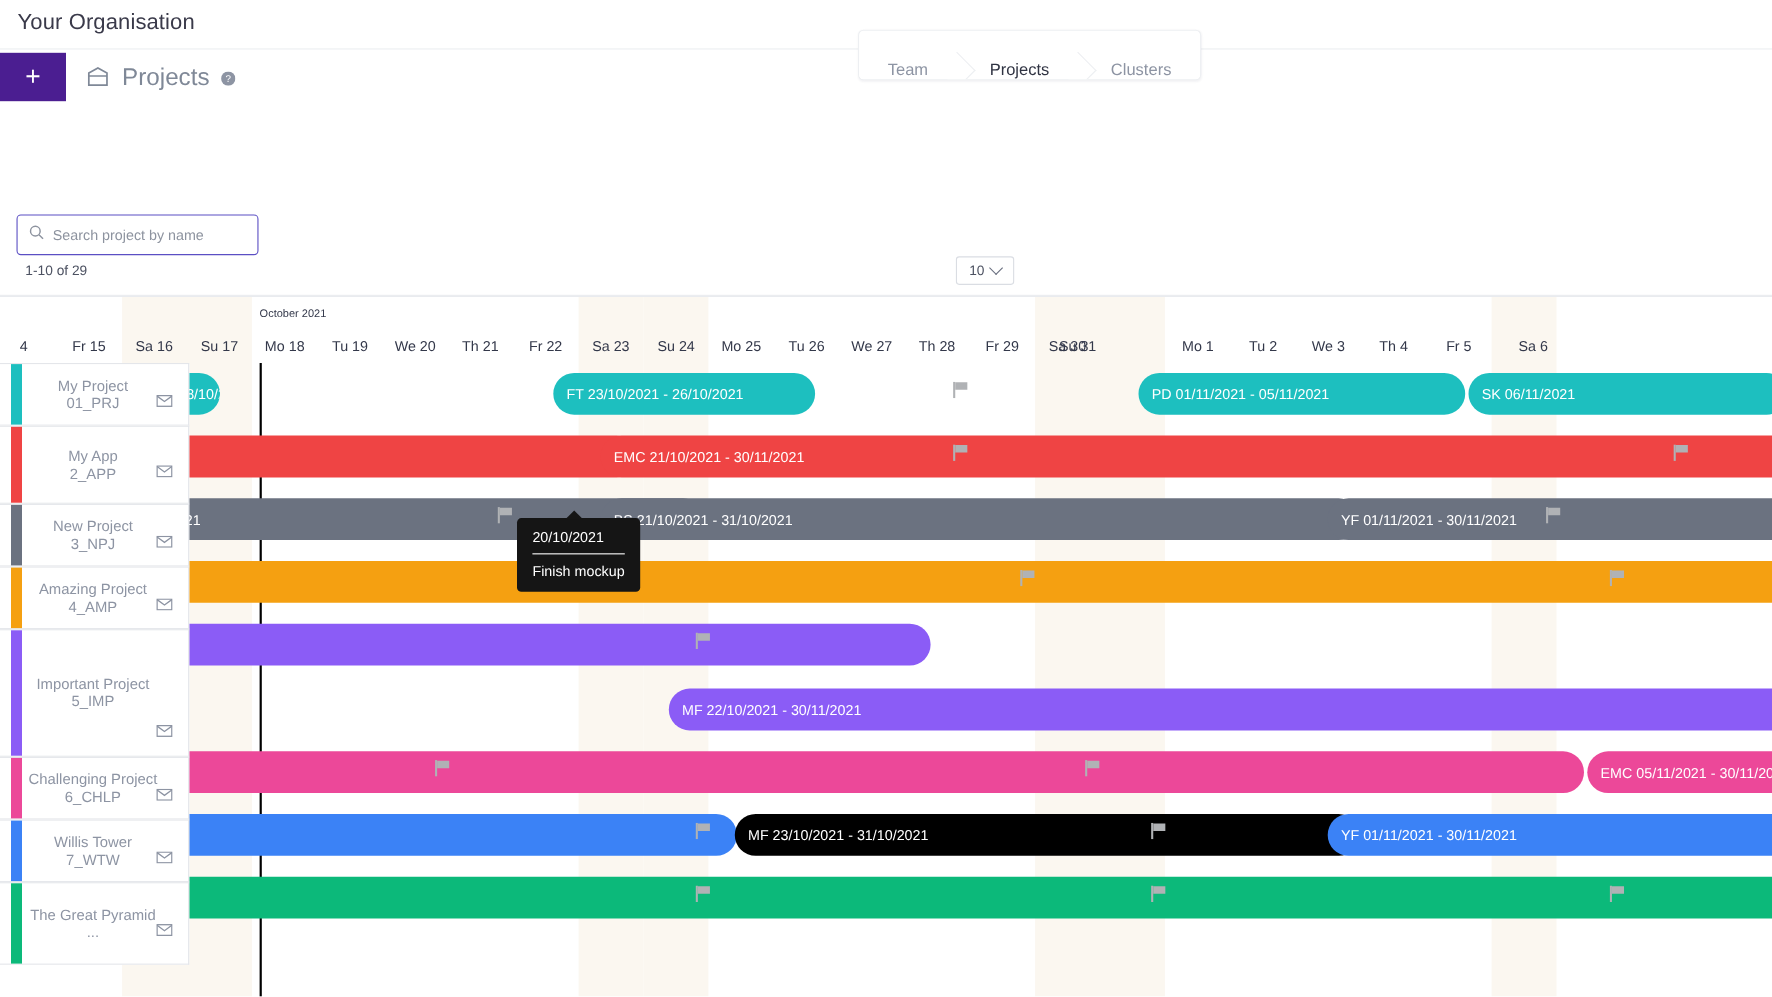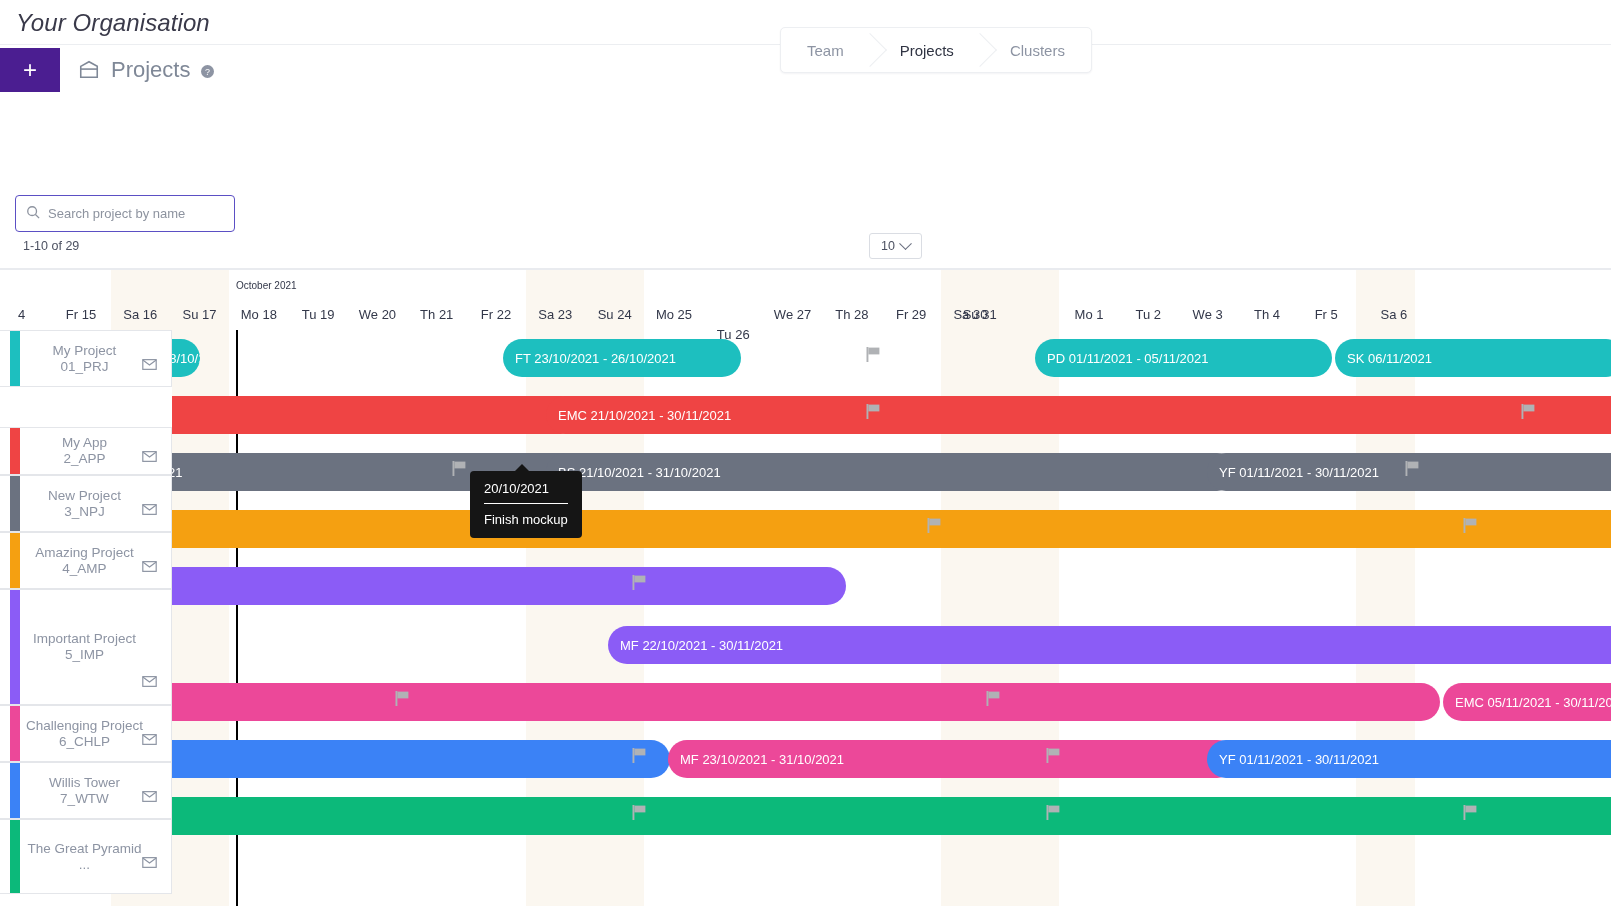--- a/index.html
+++ b/index.html
@@ -13,34 +13,33 @@
   
   .org-bar {
     position: relative;
     height: 45px;
     border-bottom: 1px solid #eceef1;
     background: #ffffff;
   }
   .org-title {
     position: absolute;
     left: 16px; top: 9px;
-    font-size: 24px;
+    font-size: 20px;
     color: #3a3a4a;
     font-weight: 400;
     letter-spacing: .1px;
-    font-style: italic;
   }
 
   
   .crumbs {
     position: absolute;
     left: 780px; top: 27px;
     height: 46px;
     display: flex;
-    align-items: center;
+    align-items: flex-end;
     background: #ffffff;
     border: 1px solid #edeff2;
     border-radius: 5px;
     box-shadow: 0 1px 2px rgba(20,20,50,.05);
     overflow: hidden;
     z-index: 6;
   }
   .crumb {
     position: relative;
     display: flex; align-items: center; justify-content: center;
@@ -381,21 +380,21 @@
       <div class="day-cell" style="left: 110.6px; width: 59.3px;">Sa 16</div>
       <div class="day-cell" style="left: 169.9px; width: 59.3px;">Su 17</div>
       <div class="day-cell" style="left: 229.2px; width: 59.3px;">Mo 18</div>
       <div class="day-cell" style="left: 288.5px; width: 59.3px;">Tu 19</div>
       <div class="day-cell" style="left: 347.8px; width: 59.3px;">We 20</div>
       <div class="day-cell" style="left: 407.1px; width: 59.3px;">Th 21</div>
       <div class="day-cell" style="left: 466.4px; width: 59.3px;">Fr 22</div>
       <div class="day-cell" style="left: 525.7px; width: 59.3px;">Sa 23</div>
       <div class="day-cell" style="left: 585px; width: 59.3px;">Su 24</div>
       <div class="day-cell" style="left: 644.3px; width: 59.3px;">Mo 25</div>
-      <div class="day-cell" style="left: 703.6px; width: 59.3px; margin-top: 20px;">Tu 26</div>
+      <div class="day-cell" style="left: 703.6px; width: 59.3px;">Tu 26</div>
       <div class="day-cell" style="left: 762.9px; width: 59.3px;">We 27</div>
       <div class="day-cell" style="left: 822.2px; width: 59.3px;">Th 28</div>
       <div class="day-cell" style="left: 881.5px; width: 59.3px;">Fr 29</div>
       <div class="day-cell" style="left: 940.8px; width: 59.3px;">Sa 30</div>
       <div class="day-cell" style="left: 950px; width: 59.3px;">Su 31</div>
       <div class="day-cell" style="left: 1059.4px; width: 59.3px;">Mo 1</div>
       <div class="day-cell" style="left: 1118.7px; width: 59.3px;">Tu 2</div>
       <div class="day-cell" style="left: 1178px; width: 59.3px;">We 3</div>
       <div class="day-cell" style="left: 1237.3px; width: 59.3px;">Th 4</div>
       <div class="day-cell" style="left: 1296.6px; width: 59.3px;">Fr 5</div>
@@ -498,21 +497,21 @@
           </svg></span>
         <span class="flag" style="left: 986px; top: 17px;"><svg viewBox="0 0 14 15" fill="#b0b2b5">
             <rect x="0.5" y="0" width="1.9" height="15"></rect>
             <path d="M2.4 0.6 H13.4 V7.4 H2.4 Z"></path>
           </svg></span>
       </div>
       <div class="bar-row" style="height: 57px;">
         <div class="bar" style="left: -60px; width: 730px; top: 9px; background: rgb(59, 130, 246);">
           <span></span>
         </div>
-        <div class="bar" style="left: 668px; width: 568px; top: 9px; background: #ec4899;">
+        <div class="bar" style="left: 668px; width: 568px; top: 9px; background: #000000;">
           <span>MF 23/10/2021 - 31/10/2021</span>
         </div>
         <div class="bar" style="left: 1207px; width: 430px; top: 9px; background: rgb(59, 130, 246);">
           <span>YF 01/11/2021 - 30/11/2021</span>
         </div>
         <span class="flag" style="left: 632px; top: 17px;"><svg viewBox="0 0 14 15" fill="#b0b2b5">
             <rect x="0.5" y="0" width="1.9" height="15"></rect>
             <path d="M2.4 0.6 H13.4 V7.4 H2.4 Z"></path>
           </svg></span>
         <span class="flag" style="left: 1046px; top: 17px;"><svg viewBox="0 0 14 15" fill="#b0b2b5">
@@ -543,21 +542,21 @@
       <div class="proj-row" style="height: 57px;">
         <div class="proj-strip" style="background: rgb(29, 191, 191);"></div>
         <div class="proj-text"><span>My Project</span><span class="proj-code">01_PRJ</span></div>
         <span style="position: absolute; right: 7px;">
           <svg class="mail-icon" viewBox="0 0 16 12" fill="none" stroke="#8d94a3" stroke-width="1.3">
             <rect x="0.7" y="0.7" width="14.6" height="10.6"></rect>
             <path d="M0.7 1.2 L8 6.6 L15.3 1.2"></path>
           </svg>
         </span>
       </div>
-      <div class="proj-row" style="height: 48px; margin-top: 40px;">
+      <div class="proj-row" style="height: 71px;">
         <div class="proj-strip" style="background: rgb(239, 68, 68);"></div>
         <div class="proj-text"><span>My App</span><span class="proj-code">2_APP</span></div>
         <span style="position: absolute; right: 7px;">
           <svg class="mail-icon" viewBox="0 0 16 12" fill="none" stroke="#8d94a3" stroke-width="1.3">
             <rect x="0.7" y="0.7" width="14.6" height="10.6"></rect>
             <path d="M0.7 1.2 L8 6.6 L15.3 1.2"></path>
           </svg>
         </span>
       </div>
       <div class="proj-row" style="height: 57px;">

